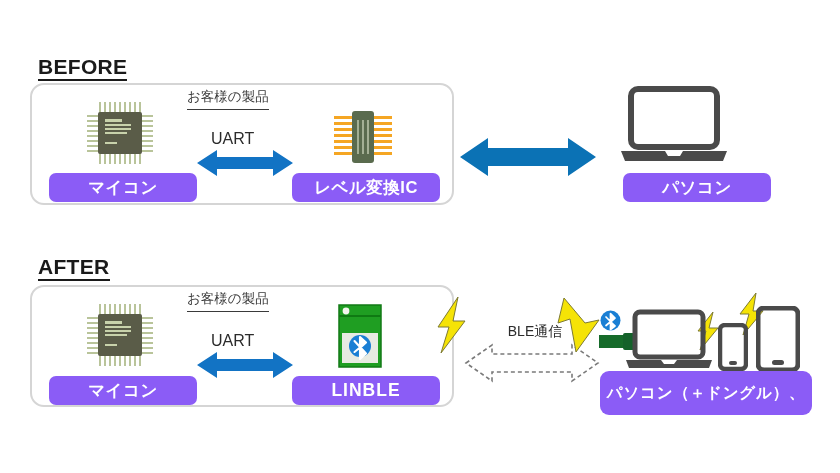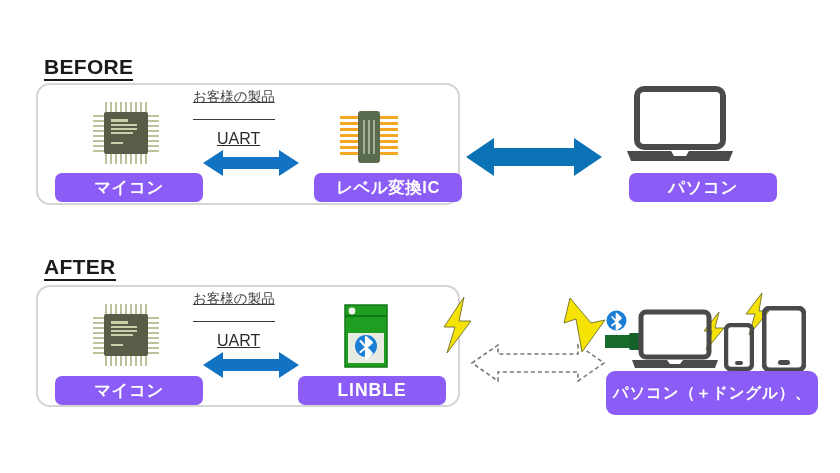--- a/index.html
+++ b/index.html
@@ -11,21 +11,21 @@
     width: 840px;
     height: 473px;
     position: relative;
     overflow: hidden;
     font-family: "Liberation Sans", "DejaVu Sans", sans-serif;
     color: #404040;
   }
 
   .stage {
     position: absolute;
-    left: 8px; top: 0;
+    left: 2px; top: 0;
     width: 824px;
     height: 473px;
   }
 
   
   .section-heading {
     position: absolute;
     font-size: 21px;
     font-weight: bold;
     color: #1a1a1a;
@@ -48,44 +48,43 @@
   }
   #box-before { left: 28px; top: 83px; width: 424px; height: 122px; }
   #box-after  { left: 28px; top: 285px; width: 424px; height: 122px; }
 
   .box-caption {
     position: absolute;
     font-size: 13.5px;
     color: #3a3a3a;
     white-space: nowrap;
     border-bottom: 1px solid #3a3a3a;
-    padding-bottom: 14px;
+    padding-bottom: 4px;
     line-height: 1.2;
-    text-decoration: underline;
   }
   #caption-before { left: 185px; top: 89px; }
   #caption-after  { left: 185px; top: 291px; }
 
   
   .pill {
     position: absolute;
     background: #8b5cf6;
     border-radius: 7px;
     color: #ffffff;
     display: flex;
     align-items: center;
     justify-content: center;
     text-align: center;
     font-weight: bold;
     box-sizing: border-box;
     line-height: 1.12;
     letter-spacing: 0.5px;
   }
   #pill-mcu-1     { left: 47px;  top: 173px; width: 148px; height: 29px; font-size: 16.5px; }
-  #pill-levelic   { left: 290px; top: 173px; width: 148px; height: 29px; font-size: 16.5px; margin-left: 16px; }
+  #pill-levelic   { left: 290px; top: 173px; width: 148px; height: 29px; font-size: 16.5px; }
   #pill-pc        { left: 605px; top: 173px; width: 148px; height: 29px; font-size: 16.5px; margin-left: 16px; }
   #pill-mcu-2     { left: 47px;  top: 376px; width: 148px; height: 29px; font-size: 16.5px; }
   #pill-linble    { left: 290px; top: 376px; width: 148px; height: 29px; font-size: 17.5px; letter-spacing: 1px; text-align: right; }
   #pill-devices   {
     left: 598px; top: 371px; width: 212px; height: 44px;
     font-size: 15.5px; border-radius: 9px; 
     letter-spacing: 0.8px;
   }
   #pill-devices span { display: block; white-space: nowrap; }
 
@@ -105,21 +104,20 @@
   #linble-icon { position: absolute; left: 333px; top: 303px; width: 52px; height: 68px; }
 
   
   .arrow-label {
     position: absolute;
     font-size: 16px;
     color: #2b2b2b;
     white-space: nowrap;
     text-align: center;
     line-height: 1.25;
-    text-decoration: underline;
   }
   #label-uart-1 { left: 209px; top: 129px; }
   #label-uart-2 { left: 209px; top: 331px; }
 
   #label-rs232 {
     position: absolute;
     left: 462px; top: 99px; width: 126px;
     font-size: 13.5px; color: #2b2b2b;
     text-align: center; line-height: 1.35;
   }
@@ -321,20 +319,21 @@
     <circle cx="25" cy="43" r="11" fill="#1a7fd4"></circle>
     <path d="M25 34 L31 39.5 L25 45 L25 34 Z M25 45 L31 50.5 L25 56 L25 45 Z M19.5 38 L31 50.5 M19.5 49 L31 39.5" fill="#ffffff" stroke="#ffffff" stroke-width="2.1" stroke-linejoin="round" stroke-linecap="round"></path>
   </svg>
 
   <div class="arrow-label" id="label-uart-2">UART</div>
 
   <svg class="arrow-svg" id="arrow-uart-2" viewBox="0 0 96 30">
     <path d="M0 15 L20 2 L20 9 L76 9 L76 2 L96 15 L76 28 L76 21 L20 21 L20 28 Z" fill="#1273c4"></path>
   </svg>
 
+  <div id="label-ble">BLE通信</div>
 
   <svg class="arrow-svg" id="arrow-ble" viewBox="0 0 136 42">
     <path d="M2 21 L28 3 L28 12 L108 12 L108 3 L134 21 L108 39 L108 30 L28 30 L28 39 Z" fill="none" stroke="#7a7a7a" stroke-width="1.6" stroke-dasharray="4,3"></path>
   </svg>
 
   <svg class="bolt" id="bolt-1" viewBox="0 0 38 58">
     <path d="M26 1 L6 31 L17 31 L9 57 L33 25 L21 25 Z" fill="#f5e306" stroke="#7d7a33" stroke-width="1"></path>
   </svg>
   <svg class="bolt" id="bolt-2" viewBox="0 0 45 58">
     <path d="M8 1 L2 26 L14 22 L20 55 L43 23 L29 26 Z" fill="#f5e306" stroke="#7d7a33" stroke-width="1"></path>

